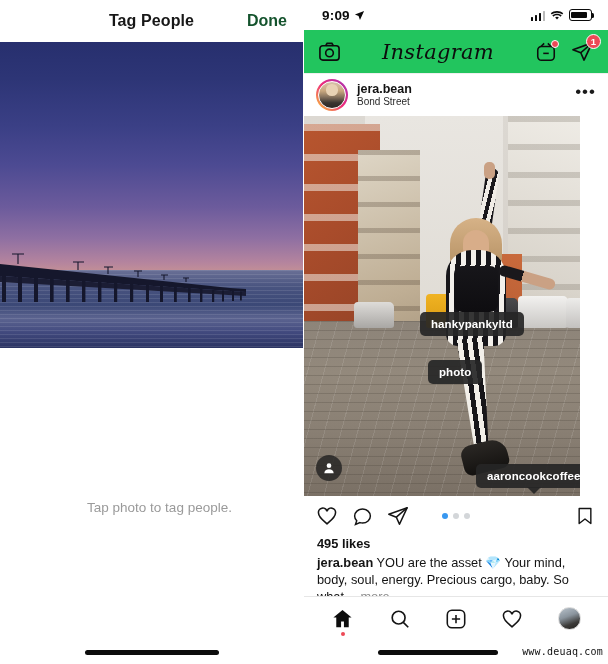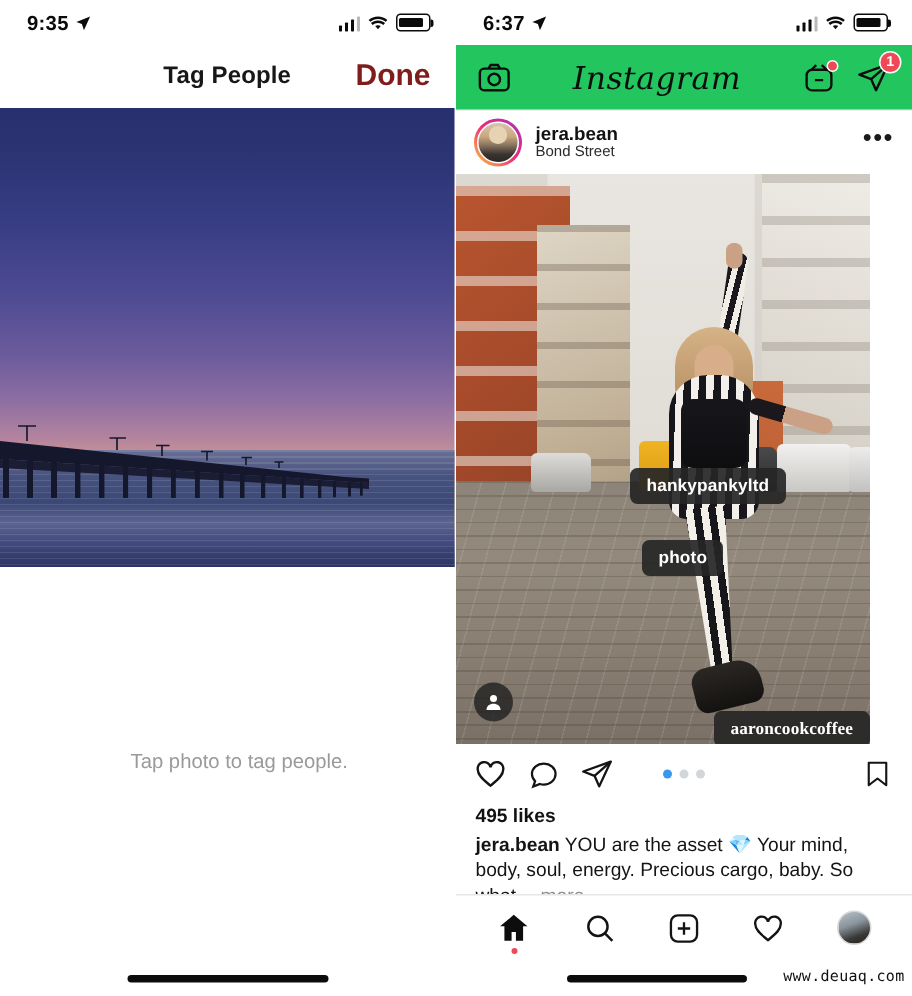--- a/index.html
+++ b/index.html
@@ -33,21 +33,21 @@
   .batt span { display:block; height:100%; width:88%; background:#0b0b0b; border-radius:1px; }
 
   
   .tag-navbar {
     height: 42px; display: flex; align-items: center; justify-content: center;
     position: relative; background: #fff;
   }
   .tag-title { font-size: 16px; font-weight: 600; color: #171717; letter-spacing: .1px; }
   .tag-done {
     position: absolute; right: 16px; top: 50%; transform: translateY(-50%);
-    font-size: 20px; font-weight: 600; color: #7f1d1d; cursor: pointer;
+    font-size: 16px; font-weight: 600; color: #14532d; cursor: pointer;
   }
   .pier-photo { width: 304px; height: 306px; position: relative; overflow: hidden;
     background: linear-gradient(to bottom,
       #272f6e 0%, #2d3576 12%, #3a3f85 27%, #4c4a92 40%,
       #6c5b9c 54%, #8e6fa2 64%, #b4849e 72%, #d79f8c 79%,
       #e8b984 84%, #f0cd97 88%, #dfb9a6 91%, #9a93b6 94%, #4d5b92 97%, #2f3f72 100%);
   }
   .pier-wrap { position:absolute; left:0; bottom:0; width:100%; height:130px; overflow:hidden; }
   .sea { position:absolute; left:0; bottom:0; width:100%; height:78px;
     background: linear-gradient(to bottom,#6a7096 0%, #48537f 22%, #3b4876 45%, #5c6490 62%, #41497e 80%, #2b3462 100%); }
@@ -144,21 +144,21 @@
     background:linear-gradient(180deg,#2a2724,#141210); transform: rotate(-14deg); }
 
   .tag-pill { position: absolute; background: rgba(38,38,38,.92); color: #fff;
     font-size: 11.5px; font-weight: 700; padding: 6px 11px; border-radius: 5px;
     white-space: nowrap; cursor: pointer; letter-spacing: .1px; }
   .tag-pill.pt-down::after { content:""; position:absolute; left:50%; transform:translateX(-50%);
     bottom:-6px; border-left:7px solid transparent; border-right:7px solid transparent;
     border-top:7px solid rgba(38,38,38,.92); }
   .tag-1 { left: 116px; top: 196px; }
   .tag-2 { left: 124px; top: 244px; }
-  .tag-3 { left: 172px; top: 358px; font-family: Liberation Serif, serif; }
+  .tag-3 { left: 172px; top: 348px; }
   .person-badge { position: absolute; left: 12px; bottom: 15px; width: 26px; height: 26px;
     border-radius: 50%; background: rgba(32,32,32,.80); display: flex; align-items: center;
     justify-content: center; cursor: pointer; }
 
   .actions { height: 40px; display: flex; align-items: center; padding: 0 12px; position: relative; }
   .actions-left { display: flex; align-items: center; gap: 14px; }
   .dots { position: absolute; left: 50%; transform: translateX(-50%); display: flex; gap: 5px; }
   .dots i { width: 6px; height: 6px; border-radius: 50%; background: #d3d6d9; display: block; }
   .dots i.on { background: #3897f0; }
   .bookmark { position: absolute; right: 13px; display:flex; cursor: pointer; }
@@ -183,44 +183,20 @@
   .home-bar-r { position: absolute; bottom: 9px; left: 44%; transform: translateX(-50%);
     width: 120px; height: 5px; border-radius: 3px; background: #0c0c0c; }
 </style>
 </head>
 <body>
 
 <div class="screen-wrap">
 
   <div class="panel panel-left">
 
-    <div class="status-bar">
-      <div class="status-left">
-        <span class="status-time">9:35</span>
-        <svg class="loc-arrow" viewBox="0 0 24 24">
-            <path d="M22 2L2 10l8 3 3 9z" fill="#0b0b0b"></path>
-          </svg>
-      </div>
-      <div class="status-right">
-        <span class="sig">
-            <i></i>
-            <i></i>
-            <i></i>
-            <i></i>
-          </span>
-        <svg class="wifi" viewBox="0 0 20 15">
-            <path d="M10 13.2l2.6-3c-1.4-1.2-3.8-1.2-5.2 0l2.6 3z" fill="#0b0b0b"></path>
-            <path d="M10 7.3c2 0 3.8.7 5.1 1.9l1.6-1.9C15 5.8 12.6 4.9 10 4.9S5 5.8 3.3 7.3l1.6 1.9C6.2 8 8 7.3 10 7.3z" fill="#0b0b0b"></path>
-            <path d="M10 1.1C6.6 1.1 3.5 2.3 1.1 4.3l1.5 1.8C4.6 4.4 7.2 3.4 10 3.4s5.4 1 7.4 2.7l1.5-1.8C16.5 2.3 13.4 1.1 10 1.1z" fill="#0b0b0b"></path>
-          </svg>
-        <span class="batt">
-            <span></span>
-          </span>
-      </div>
-    </div>
 
     <div class="tag-navbar">
       <span class="tag-title">Tag People</span>
       <span class="tag-done">Done</span>
     </div>
 
     <div class="pier-photo">
       <div class="pier-wrap">
         <div class="sea"></div>
         <svg width="304" height="130" viewBox="0 0 304 130" style="position:absolute;left:0;bottom:0;">
@@ -259,21 +235,21 @@
     </div>
 
     <div class="caption-hint">Tap photo to tag people.</div>
     <div class="home-bar"></div>
   </div>
 
   <div class="panel">
 
     <div class="status-bar">
       <div class="status-left">
-        <span class="status-time">6:37</span>
+        <span class="status-time">9:09</span>
         <svg class="loc-arrow" viewBox="0 0 24 24">
             <path d="M22 2L2 10l8 3 3 9z" fill="#0b0b0b"></path>
           </svg>
       </div>
       <div class="status-right">
         <span class="sig">
             <i></i>
             <i></i>
             <i></i>
             <i></i>

